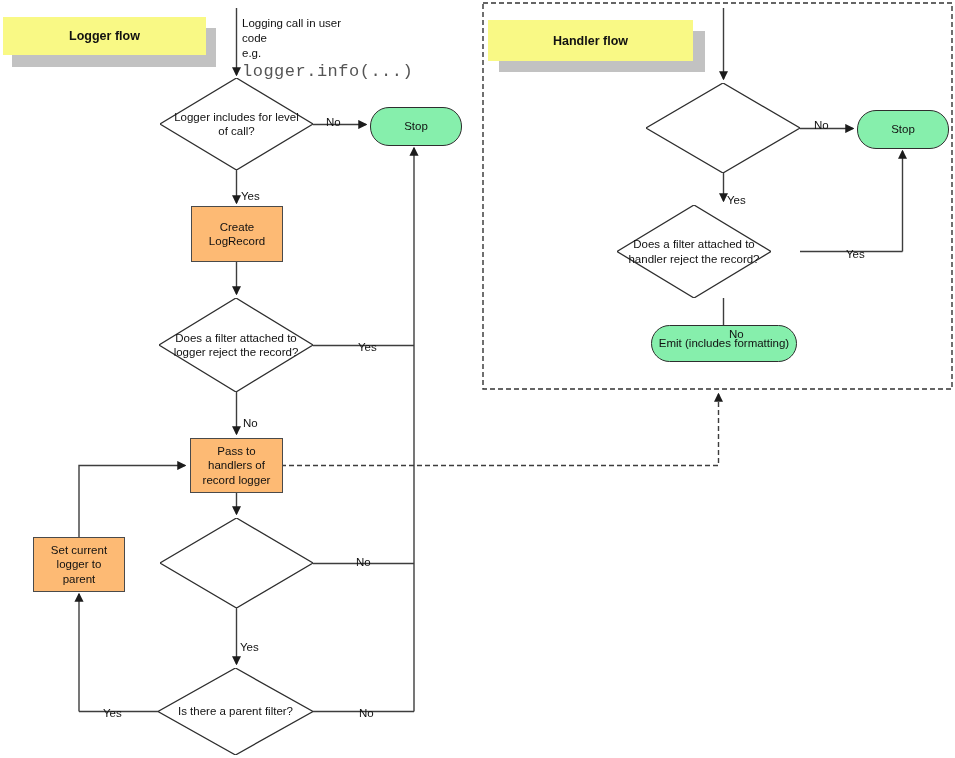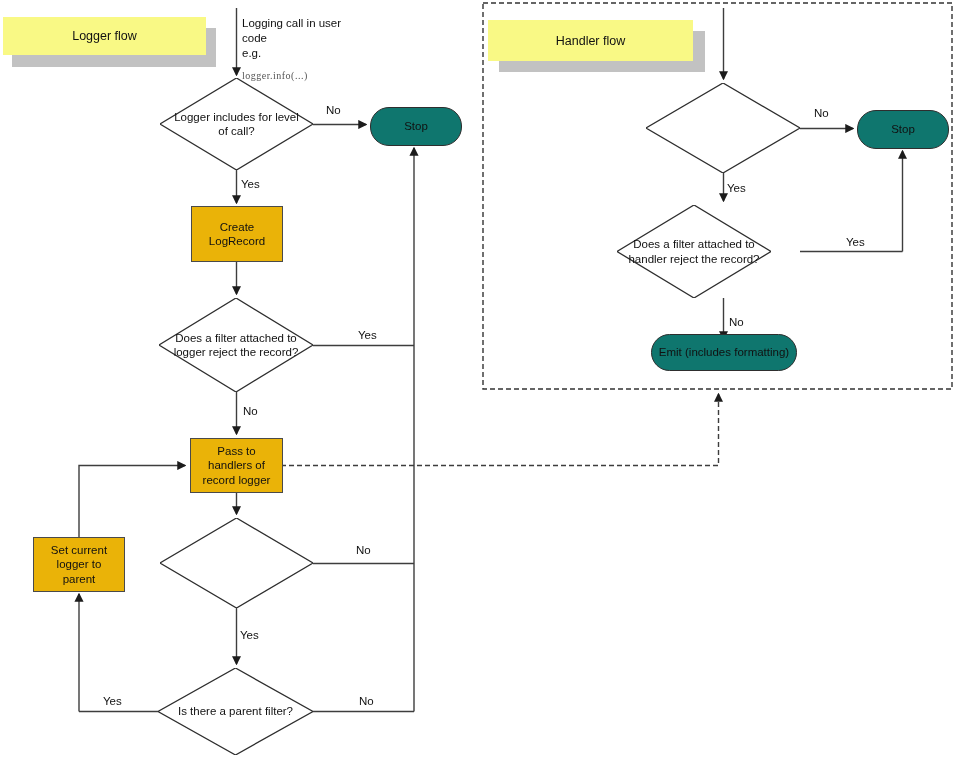--- a/index.html
+++ b/index.html
@@ -9,31 +9,31 @@
   }
   svg.wires{position:absolute;left:0;top:0;width:955px;height:758px;z-index:1;}
   .wire{fill:none;stroke:#3d3d3d;stroke-width:1.4;}
   .wire.dashed{stroke-dasharray:5,3;}
   .hbox-border{fill:none;stroke:#333;stroke-width:1.4;stroke-dasharray:5,3;}
 
   .shadow{position:absolute;background:#c2c2c2;z-index:2;}
   .title{
     position:absolute;background:#f9f985;z-index:3;
     display:flex;align-items:center;justify-content:center;
-    font-weight:normal;font-size:12.5px;color:#111;
+    font-weight:bold;font-size:12.5px;color:#111;
   }
   .node{position:absolute;z-index:4;display:flex;align-items:center;justify-content:center;text-align:center;}
   .node .dshape{position:absolute;left:0;top:0;width:100%;height:100%;}
   .node .dshape polygon{fill:#ffffff;stroke:#2e2e2e;stroke-width:1.3;}
   .nlabel{position:relative;font-size:11.5px;line-height:1.24;z-index:1;width:86%;}
-  .rect{background:#eab308;border:1.5px solid #4a4a4a;}
-  .stadium{background:#0f766e;border:1.4px solid #2e2e2e;border-radius:19px;}
-  .elabel{position:absolute;z-index:4;font-size:11.5px;color:#111;}
+  .rect{background:#fdba74;border:1.5px solid #4a4a4a;}
+  .stadium{background:#86efac;border:1.4px solid #2e2e2e;border-radius:19px;}
+  .elabel{position:absolute;z-index:4;font-size:11.5px;color:#111;margin-top:12px;}
   .entry{position:absolute;z-index:4;font-size:11.5px;line-height:1.3;text-align:left;}
-  .entry .code{font-family:Liberation Serif, serif;font-size:10px;color:#555;letter-spacing:.5px;margin-top:8px;}
+  .entry .code{font-family:Liberation Mono, monospace;font-size:17px;color:#555;letter-spacing:.5px;}
 </style>
 </head>
 <body>
 
 <div class="canvas">
 
   <svg class="wires">
     <defs>
       <marker id="arr" viewBox="0 0 10 10" refX="8.5" refY="5" markerWidth="6.5" markerHeight="6.5" orient="auto-start-reverse">
         <path d="M0,0 L10,5 L0,10 z" fill="#1c1c1c"></path>
@@ -142,21 +142,21 @@
     <div class="nlabel">Stop</div>
   </div>
 
   <div class="node diamond" style="left:617px;top:205px;width:154px;height:93px">
     <svg class="dshape" viewBox="0 0 100 100" preserveAspectRatio="none">
         <polygon points="50,0 100,50 50,100 0,50" vector-effect="non-scaling-stroke"></polygon>
       </svg>
     <div class="nlabel">Does a filter attached to handler reject the record?</div>
   </div>
 
-  <div class="node stadium" style="left:651px;top:334px;width:144px;height:35px">
+  <div class="node stadium" style="left:651px;top:325px;width:144px;height:35px">
     <div class="nlabel" style="width:98%">Emit (includes formatting)</div>
   </div>
 
   <div class="elabel" style="left:814px;top:107px">No</div>
   <div class="elabel" style="left:727px;top:182px">Yes</div>
   <div class="elabel" style="left:846px;top:236px">Yes</div>
   <div class="elabel" style="left:729px;top:316px">No</div>
 
 </div>
 

